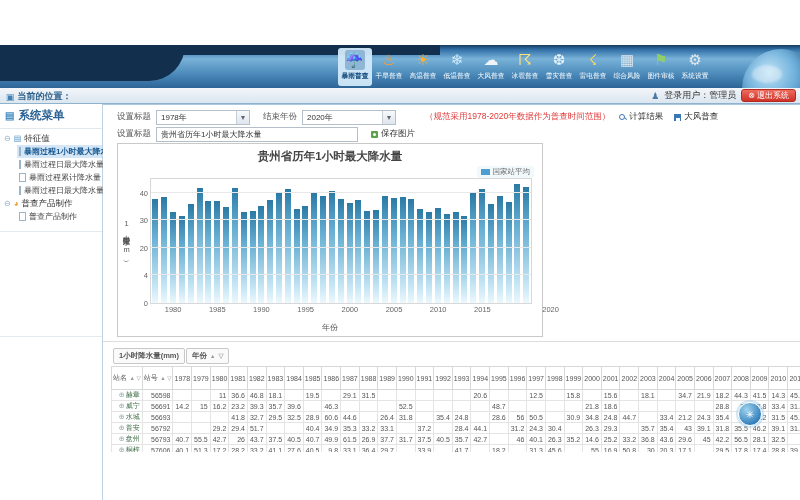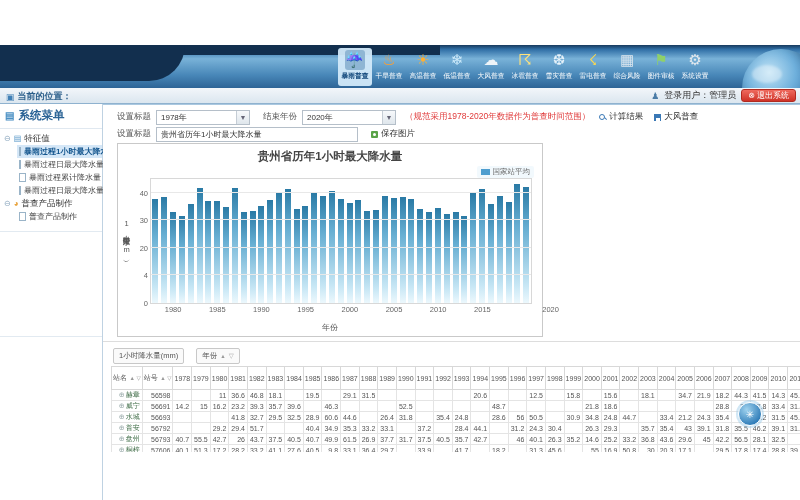--- a/index.html
+++ b/index.html
@@ -97,21 +97,21 @@
   .bars{position:absolute;left:0;right:0;top:0;bottom:0;display:flex;align-items:flex-end;justify-content:space-around;}
   .bar{width:6px;background:linear-gradient(180deg,#2a7aa5 0%,#66aed2 35%,#c8e7f5 85%,#ecf8fd 100%);}
   .ytick{position:absolute;right:100%;margin-right:3px;font-size:7.5px;color:#666;transform:translateY(50%);white-space:nowrap;}
   .xtick{position:absolute;top:100%;margin-top:2px;font-size:7.5px;color:#666;transform:translateX(-50%);white-space:nowrap;}
   .xaxis-name{position:absolute;left:0;right:0;bottom:3px;text-align:center;font-size:8px;color:#555;}
   .yaxis-name{position:absolute;left:4px;top:50%;transform:translateY(-58%);font-size:7.5px;color:#555;
     writing-mode:vertical-rl;text-orientation:upright;letter-spacing:1px;line-height:9px;}
 
   
   .hdiv{position:absolute;left:0;right:0;top:236px;border-top:1px solid #ddd;}
-  .chips{position:absolute;left:10px;top:243px;display:flex;gap:12px;}
+  .chips{position:absolute;left:10px;top:243px;display:flex;gap:1px;font-weight:bold;}
   .chip{border:1px solid #c8c8c8;background:#fafafa;border-radius:2px;font-size:7.5px;color:#555;
     padding:2px 5px;display:flex;align-items:center;gap:3px;cursor:pointer;white-space:nowrap;}
   .chip .s1{font-size:5.5px;color:#999;} .chip .s2{font-size:6.5px;color:#aaa;}
   .table-wrap{position:absolute;left:8px;top:261px;right:0;height:86px;overflow:hidden;}
   table.data{border-collapse:collapse;table-layout:fixed;font-size:7px;color:#555;}
   table.data th{border:1px solid #d8d8d8;font-weight:normal;color:#555;height:20px;
     text-align:center;background:#fff;overflow:hidden;white-space:nowrap;}
   table.data td{border:1px solid #e4e4e4;height:10px;padding:0 2px;text-align:right;
     overflow:hidden;white-space:nowrap;}
   td.st-name{text-align:left;color:#3d6b45;} td.st-id{text-align:left;color:#555;}
@@ -244,21 +244,21 @@
       <span>设置标题</span>
       <span class="sel">
         <span>1978年</span>
         <span class="sel-arrow">▼</span>
       </span>
       <span style="margin-left:8px;">结束年份</span>
       <span class="sel">
         <span>2020年</span>
         <span class="sel-arrow">▼</span>
       </span>
-      <span class="hint" style="margin-left:4px;text-align:right;">（规范采用1978-2020年数据作为普查时间范围）</span>
+      <span class="hint" style="margin-left:24px;text-align:right;">（规范采用1978-2020年数据作为普查时间范围）</span>
       <span class="mini-link" style="margin-left:4px;">
         <span class="mag-icon"></span>
         <span>计算结果</span>
       </span>
       <span class="mini-link" style="margin-left:6px;">
         <span class="disk-icon"></span>
         <span>大风普查</span>
       </span>
     </div>
 

